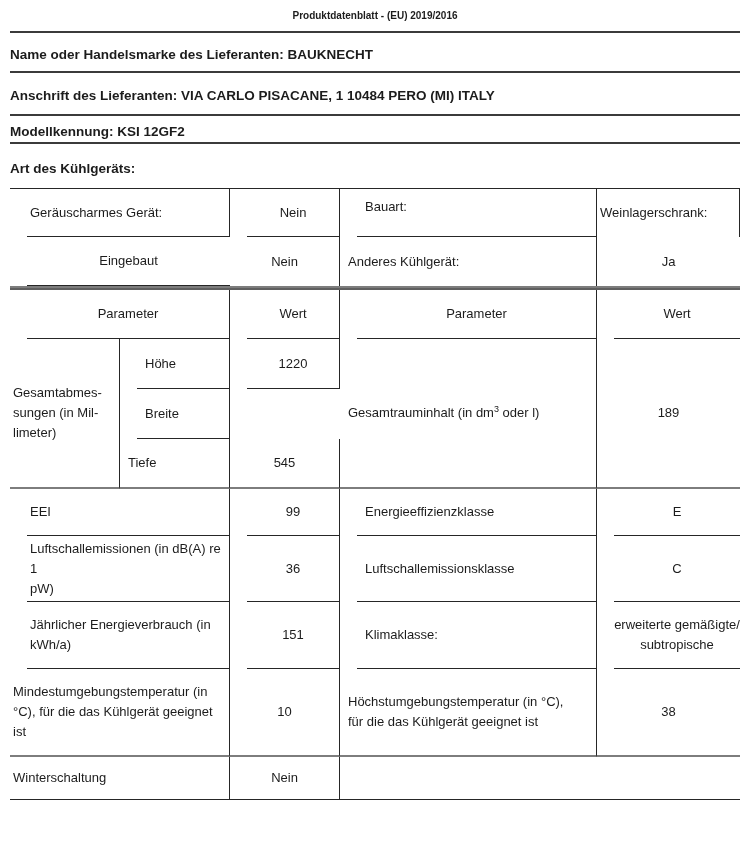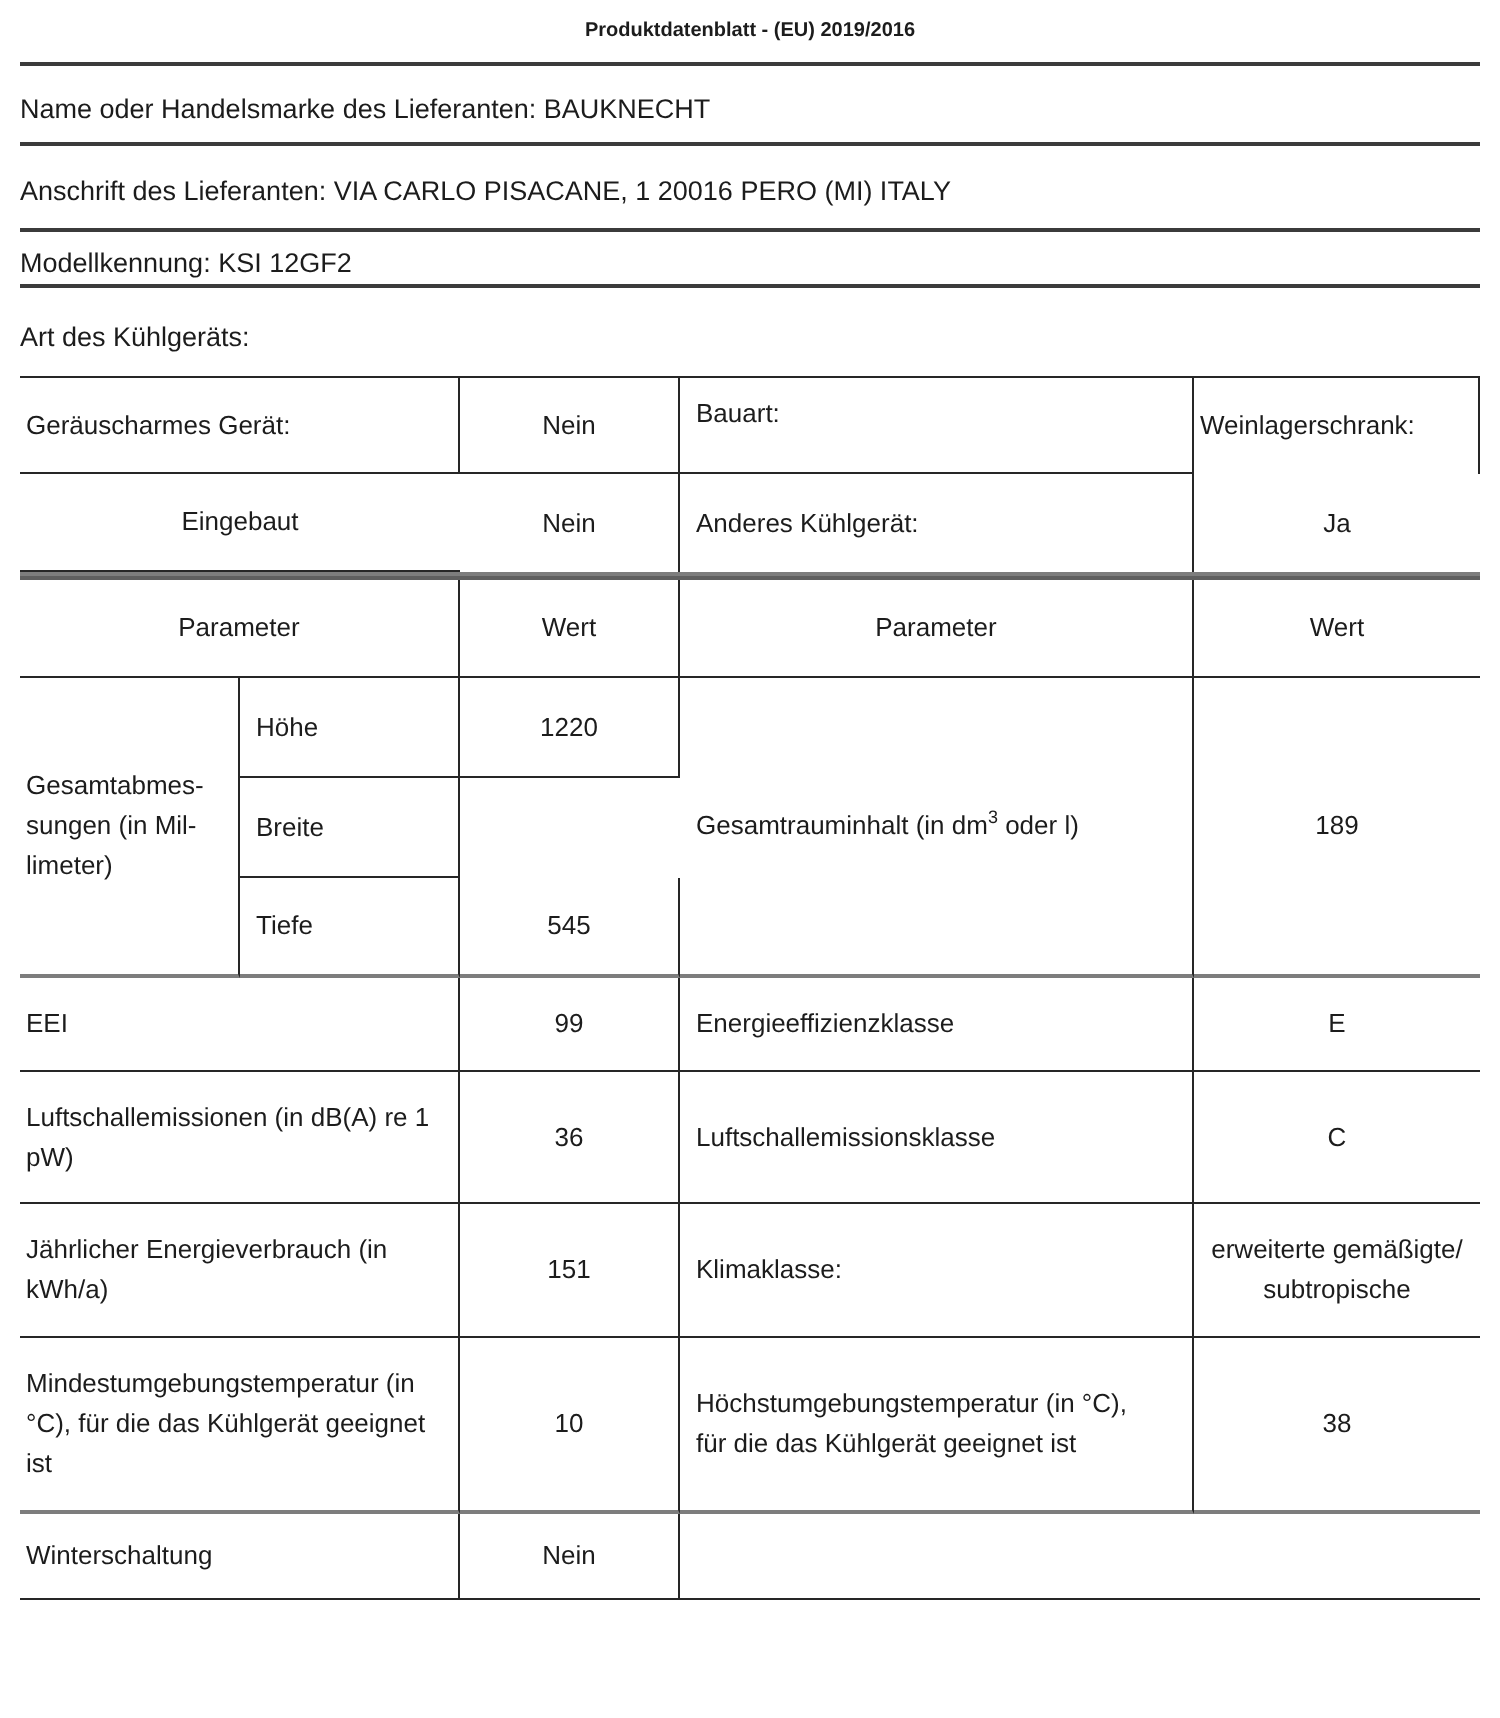--- a/index.html
+++ b/index.html
@@ -13,21 +13,21 @@
   .doc { padding:0 10px; width:750px; }
 
   
   .title-row {
     height:33px; display:flex; align-items:center; justify-content:center;
     border-bottom:2px solid #3b3b3b;
     font-weight:bold; font-size:10px;
   }
   .head-row {
     display:flex; align-items:center;
-    font-weight:normal; font-size:13.5px;
+    font-weight:bold; font-size:13.5px;
     padding-top:4px;
     text-align:center;
   }
   .hr-name    { height:40px; border-bottom:2px solid #3b3b3b; }
   .hr-address { height:43px; border-bottom:2px solid #3b3b3b; }
   .hr-model   { height:28px; border-bottom:2px solid #3b3b3b; }
   .hr-type    { height:44px; }
   .hr-general { height:43px; }
 
   
@@ -35,21 +35,21 @@
     display:flex; align-items:center;
     font-size:13px; line-height:20px;
     white-space:pre-line;
   }
   .lab  { justify-content:flex-start; text-align:left; padding-left:3px; padding-right:4px; }
   .lab2 { padding-left:8px; }
   .val  { justify-content:center; text-align:center; }
   .top-align { align-items:flex-start; padding-top:8px; }
 
   .br-thin { border-right:1.5px solid #262626; }
-  .bb-thin { border-bottom:1.5px solid #262626; }
+  .bb-thin { border-bottom:1.5px solid #262626;margin-left:17px; }
   .bb-thick{ border-bottom:2.5px solid #7d7d7d; }
 
   
   .type-table {
     display:grid;
     grid-template-columns:220px 110px 257px 143px;
     grid-template-rows:48px 49px;
     border-top:1.5px solid #262626;
     border-bottom:2.5px solid #7d7d7d;
   }
@@ -65,21 +65,21 @@
   sup { font-size:9px; line-height:0; vertical-align:super; }
 </style>
 </head>
 <body>
 
 <div class="doc">
 
   <div class="title-row">Produktdatenblatt - (EU) 2019/2016</div>
 
   <div class="head-row hr-name">Name oder Handelsmarke des Lieferanten: BAUKNECHT</div>
-  <div class="head-row hr-address">Anschrift des Lieferanten: VIA CARLO PISACANE, 1 20016 PERO (MI) ITALY</div>
+  <div class="head-row hr-address">Anschrift des Lieferanten: VIA CARLO PISACANE, 1 10484 PERO (MI) ITALY</div>
   <div class="head-row hr-model">Modellkennung: KSI 12GF2</div>
   <div class="head-row hr-type">Art des Kühlgeräts:</div>
 
   <div class="type-table">
     <div class="cell lab br-thin bb-thin">Geräuscharmes Gerät:</div>
     <div class="cell val br-thin bb-thin">Nein</div>
     <div class="cell lab lab2 top-align br-thin bb-thin">Bauart:</div>
     <div class="cell lab br-thin">Weinlagerschrank:</div>
 
     <div class="cell val bb-thin">Eingebaut</div>

